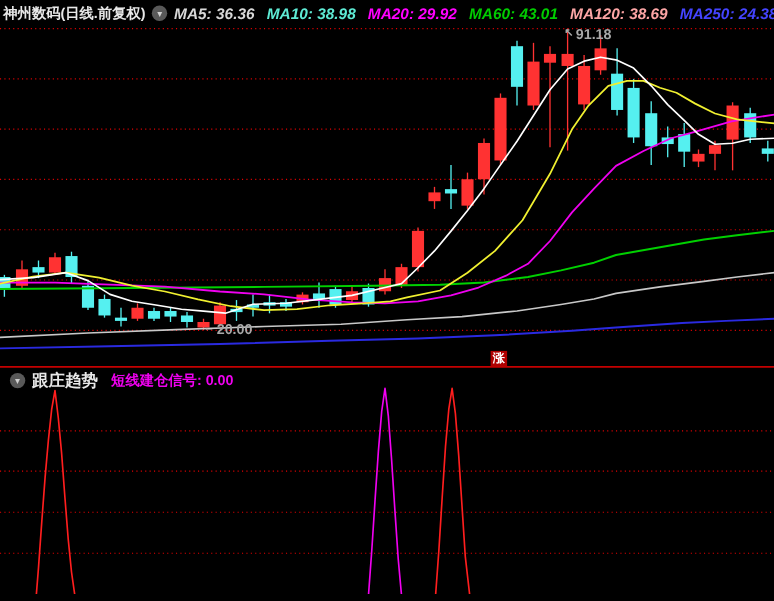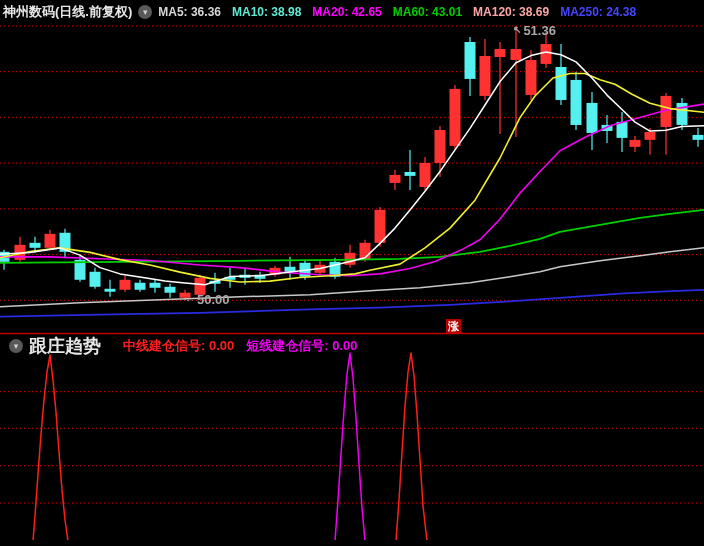--- a/index.html
+++ b/index.html
@@ -5,31 +5,31 @@
   html,body{margin:0;padding:0;background:#000;}
   .app{position:relative;width:704px;height:540px;background:#000;overflow:hidden;
        font-family:"Liberation Sans",sans-serif;}
   #chart-svg{position:absolute;left:0;top:0;}
   .main-header{position:absolute;left:0;top:0;width:704px;height:24px;display:flex;
        align-items:center;padding-left:3px;box-sizing:border-box;white-space:nowrap;}
   .title{color:#e8e8e8;font-size:13px;font-weight:bold;letter-spacing:0px;}
   .chev{width:14px;height:14px;border-radius:50%;background:#595959;color:#cfcfcf;
        display:flex;align-items:center;justify-content:center;font-size:9px;line-height:1;
        margin:0 6px;cursor:pointer;flex:0 0 auto;}
-  .ma-label{font-size:12px;font-weight:bold;margin-right:11px;}
+  .ma-label{font-size:14px;font-weight:bold;margin-right:11px;font-style:italic;}
   .price-label{position:absolute;color:#a8a8a8;font-size:13px;font-weight:bold;
        display:flex;align-items:flex-start;}
   .price-label .arrow{font-size:10px;margin-right:2px;position:relative;top:1px;color:#a8a8a8;}
   #high-label{left:513px;top:23px;}
   #low-label{left:185px;top:292px;}
   .rise-badge{position:absolute;left:446px;top:319px;width:15px;height:14px;background:#b00000;
        color:#ffffff;font-size:11px;line-height:14px;text-align:center;font-weight:bold;}
   .sub-header{position:absolute;left:0;top:336px;width:704px;height:20px;display:flex;
        align-items:center;padding-left:3px;box-sizing:border-box;white-space:nowrap;}
-  .sub-header .name{color:#e8e8e8;font-size:18px;font-weight:bold;margin-right:22px;}
+  .sub-header .name{color:#e8e8e8;font-size:15px;font-weight:bold;margin-right:12px;}
   .sig-label{font-size:13px;font-weight:bold;margin-right:12px;}
 </style>
 </head>
 <body>
 
 <div class="app">
 
   <svg id="chart-svg" width="704" height="546">
       <line x1="0" x2="704" y1="26" y2="26" stroke="#e60000" stroke-width="1" stroke-dasharray="1 3"></line>
       <line x1="0" x2="704" y1="71.7" y2="71.7" stroke="#e60000" stroke-width="1" stroke-dasharray="1 3"></line>
@@ -149,38 +149,37 @@
       <polyline points="335,541 338,500 341,454 344,410 347,374 350,353 353,378 356,418 359,464 362,508 365,541" fill="none" stroke="#f000f0" stroke-width="1.5" stroke-linejoin="round"></polyline>
       <polyline points="396,541 399,500 402,452 405,406 408,372 411,353 414,376 417,414 420,460 423,506 427,541" fill="none" stroke="#ff1e1e" stroke-width="1.5" stroke-linejoin="round"></polyline>
       <line x1="0" x2="704" y1="545" y2="545" stroke="#c40000" stroke-width="1.5"></line>
     </svg>
 
   <div class="main-header">
     <span class="title">神州数码(日线.前复权)</span>
     <span class="chev">▾</span>
     <span class="ma-label" style="color: rgb(216, 216, 216);">MA5: 36.36</span>
     <span class="ma-label" style="color: #5eead4;">MA10: 38.98</span>
-    <span class="ma-label" style="color: rgb(255, 0, 255);">MA20: 42.65</span>
+    <span class="ma-label" style="color: rgb(255, 0, 255);">MA20: 29.92</span>
     <span class="ma-label" style="color: rgb(0, 204, 0);">MA60: 43.01</span>
     <span class="ma-label" style="color: #fca5a5;">MA120: 38.69</span>
     <span class="ma-label" style="color: rgb(68, 68, 255);">MA250: 24.38</span>
   </div>
 
   <div id="high-label" class="price-label">
     <span class="arrow">↖</span>
-    <span>51.36</span>
+    <span>91.18</span>
   </div>
 
   <div id="low-label" class="price-label">
     <span class="arrow">←</span>
-    <span>50.00</span>
+    <span>20.00</span>
   </div>
 
   <div class="rise-badge">涨</div>
 
   <div class="sub-header">
     <span class="chev">▾</span>
     <span class="name">跟庄趋势</span>
-    <span class="sig-label" style="color: rgb(255, 30, 30);">中线建仓信号: 0.00</span>
     <span class="sig-label" style="color: rgb(240, 0, 240); text-align: right;">短线建仓信号: 0.00</span>
   </div>
 
 </div>
 
 </body></html>

